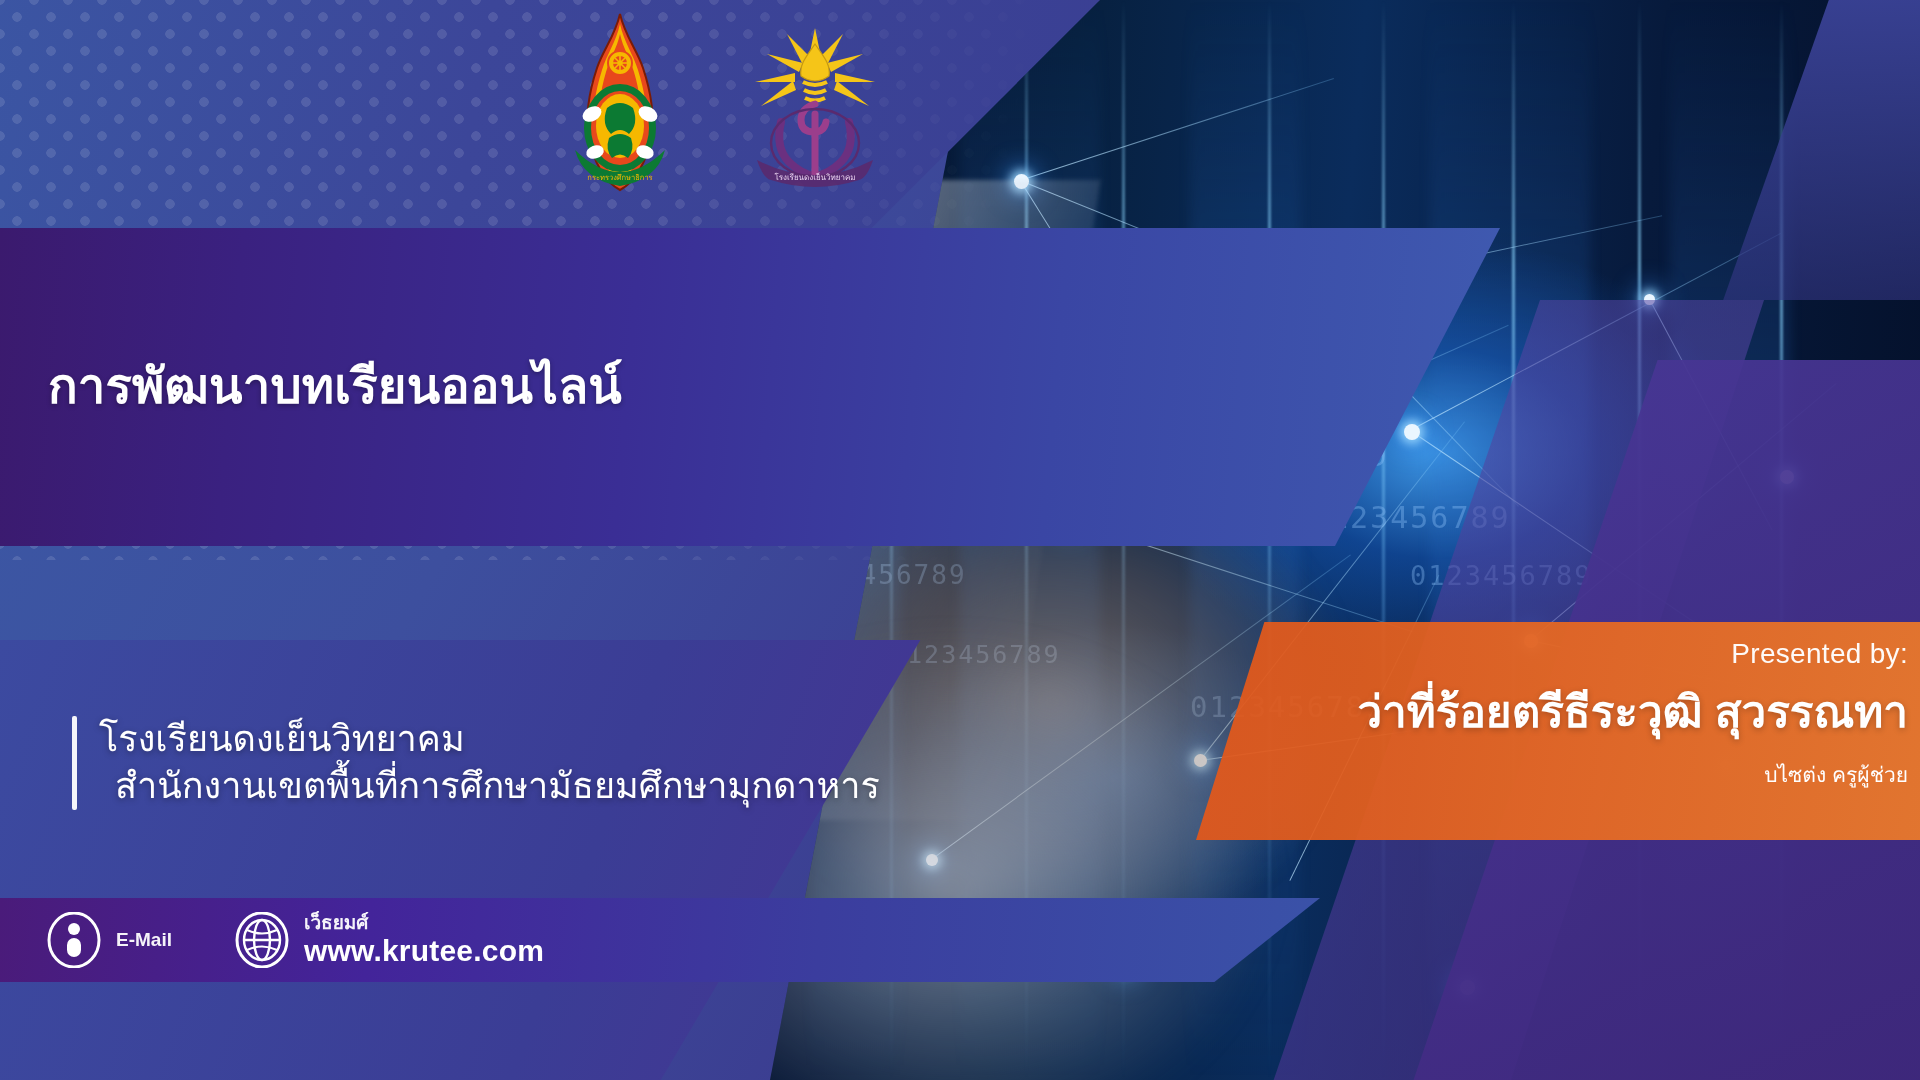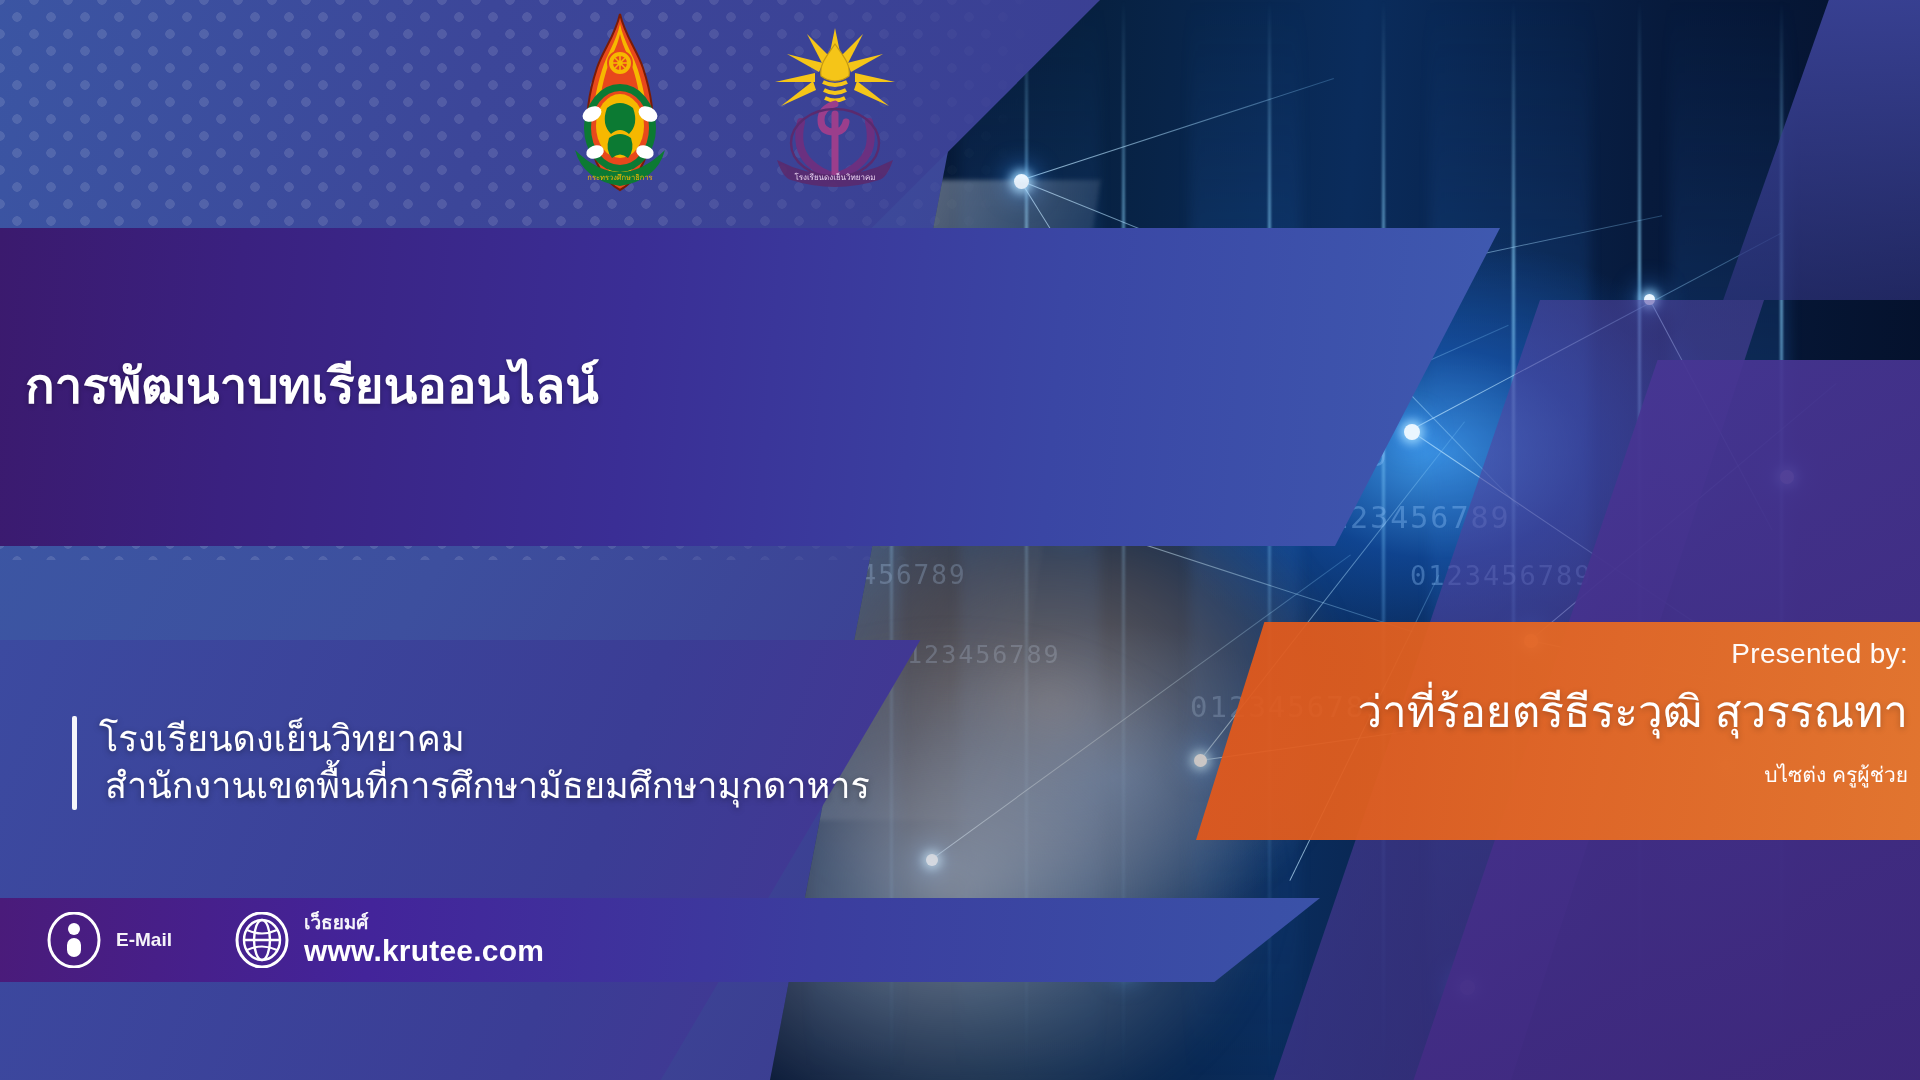--- a/index.html
+++ b/index.html
@@ -98,71 +98,71 @@
     background:linear-gradient(180deg, rgba(58,66,150,.95), rgba(52,54,132,.6));
     clip-path:polygon(62% 0, 100% 0, 100% 100%, 18% 100%);
   }
 
   
   .title-band {
     position:absolute; left:0; top:228px; width:1500px; height:318px;
     background:linear-gradient(95deg,#3b1a6e 0%,#3a2180 16%,#3a2e95 42%,#3a46a4 70%,#3f5ab0 100%);
     clip-path:polygon(0 0, 100% 0, 89% 100%, 0 100%);
     display:flex; flex-direction:column; justify-content:center;
-    padding-left:25px;
+    padding-left:48px;
   }
   .title-line {
     color:#ffffff; font-weight:700; font-size:49px; line-height:1.30;
     letter-spacing:.2px; white-space:nowrap; text-shadow:0 2px 5px rgba(0,0,0,.30);
   }
 
   
   .school {
     position:absolute; left:72px; top:716px; display:flex; align-items:stretch; gap:22px;
   }
   .school .rule { width:5px; background:#ffffff; border-radius:2px; opacity:.95; }
   .school .names { display:flex; flex-direction:column; justify-content:center; }
   .school .names div {
     color:#ffffff; font-size:36px; line-height:1.30; font-weight:400; white-space:nowrap;
     text-shadow:0 2px 6px rgba(0,0,0,.35);
   }
-  .school .names div:nth-child(2){ margin-left:6px;text-align:right; }
+  .school .names div:nth-child(2){ margin-left:16px;text-align:right; }
 
   
   .presenter {
     position:absolute; left:1196px; top:622px; width:760px; height:218px;
     background:linear-gradient(100deg, rgba(226,86,26,.93) 0%, rgba(233,104,32,.93) 45%, rgba(238,124,42,.93) 100%);
     clip-path:polygon(9% 0, 100% 0, 100% 100%, 0 100%);
     color:#fff;
     display:flex; flex-direction:column; align-items:flex-end;
     padding:16px 48px 18px 0;
   }
   .presenter .pb { font-size:28px; font-weight:400; letter-spacing:.3px; opacity:.97; }
   .presenter .pname {
-    font-size:44px; font-weight:400; white-space:nowrap; margin-top:6px;
+    font-size:44px; font-weight:700; white-space:nowrap; margin-top:6px;
     text-shadow:0 2px 6px rgba(0,0,0,.25);
   }
   .presenter .prole { font-size:21px; font-weight:400; margin-top:12px; }
 
   
   .contact {
     position:absolute; left:0; top:898px; width:1320px; height:84px;
     background:linear-gradient(95deg,#4a1b7a 0%,#43249a 28%,#3b3d9e 62%,#3a52a8 100%);
     display:flex; align-items:center; gap:62px; padding-left:46px;
     clip-path:polygon(0 0, 100% 0, 92% 100%, 0 100%);
   }
   .citem { display:flex; align-items:center; gap:14px; }
   .citem .glyph { width:56px; height:56px; flex:0 0 auto; }
   .citem .txt { display:flex; flex-direction:column; line-height:1.15; }
   .citem .lbl { color:#ffffff; font-size:19px; font-weight:700; opacity:.95; }
   .citem .val { color:#ffffff; font-size:25px; font-weight:700; letter-spacing:.2px; }
   .citem .val.big { font-size:30px; }
 
   
-  .emblems { position:absolute; left:545px; top:10px; display:flex; align-items:flex-start; gap:60px; }
+  .emblems { position:absolute; left:545px; top:10px; display:flex; align-items:flex-start; gap:40px; }
 </style>
 </head>
 <body>
 
 <div id="poster">
 
   <div class="photo">
     <div class="vband" style="left:40px;  width:90px;"></div>
     <div class="vband" style="left:190px; width:140px;"></div>
     <div class="vband" style="left:420px; width:110px;"></div>

